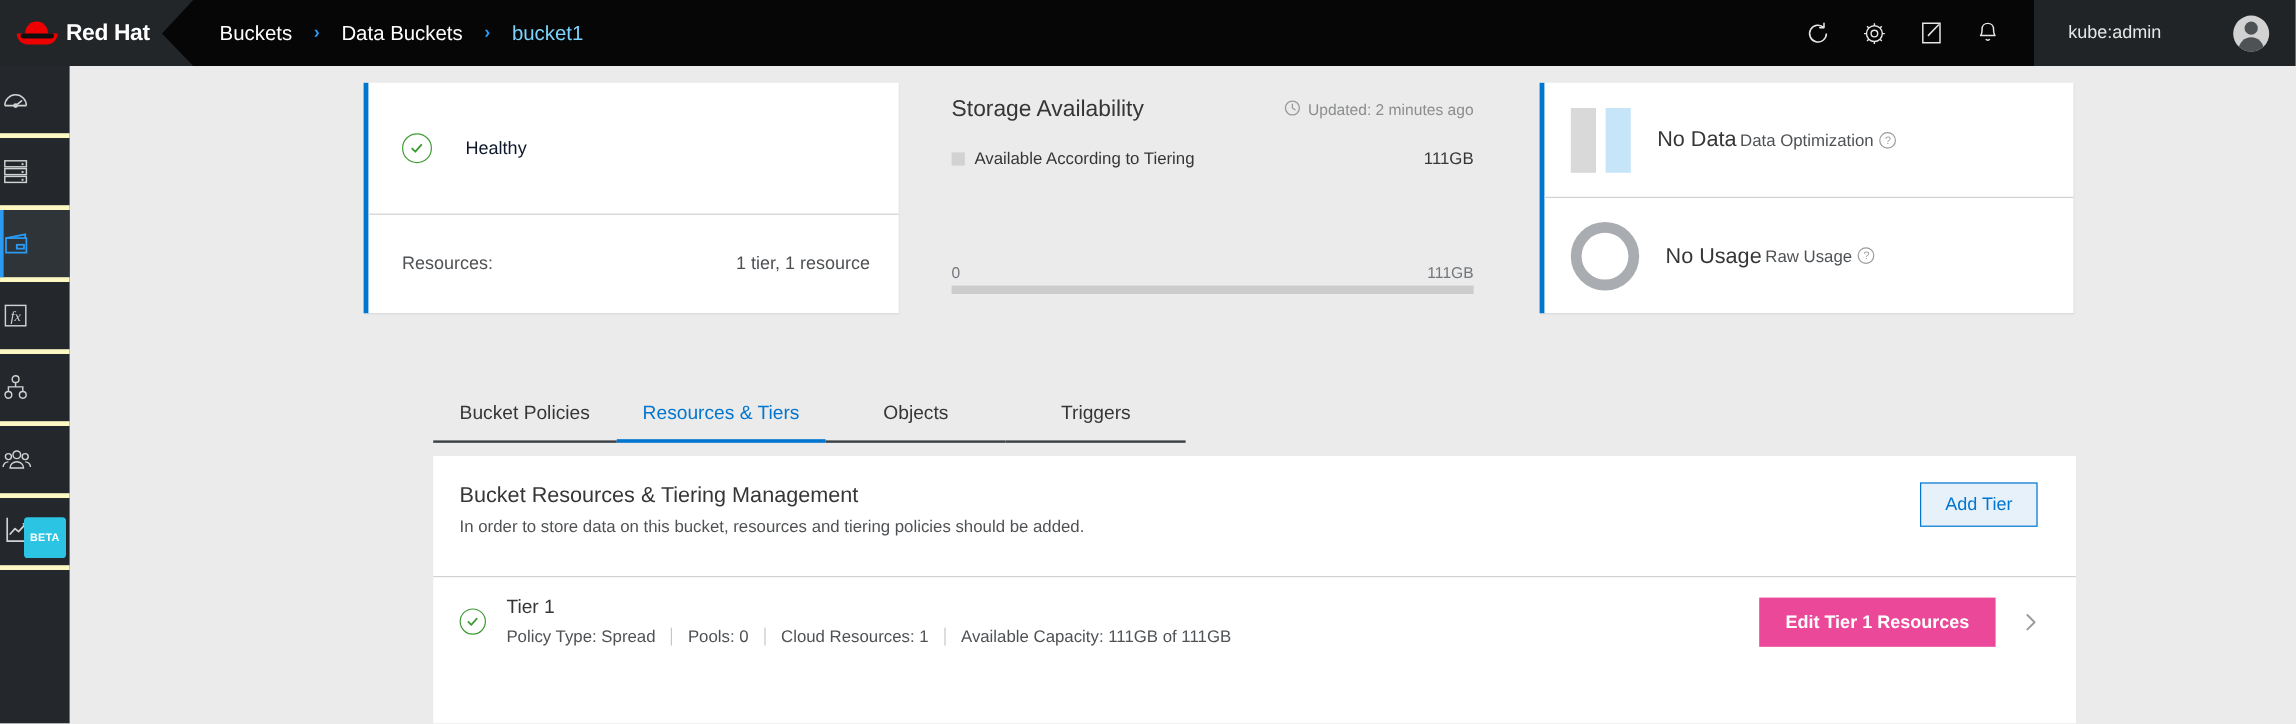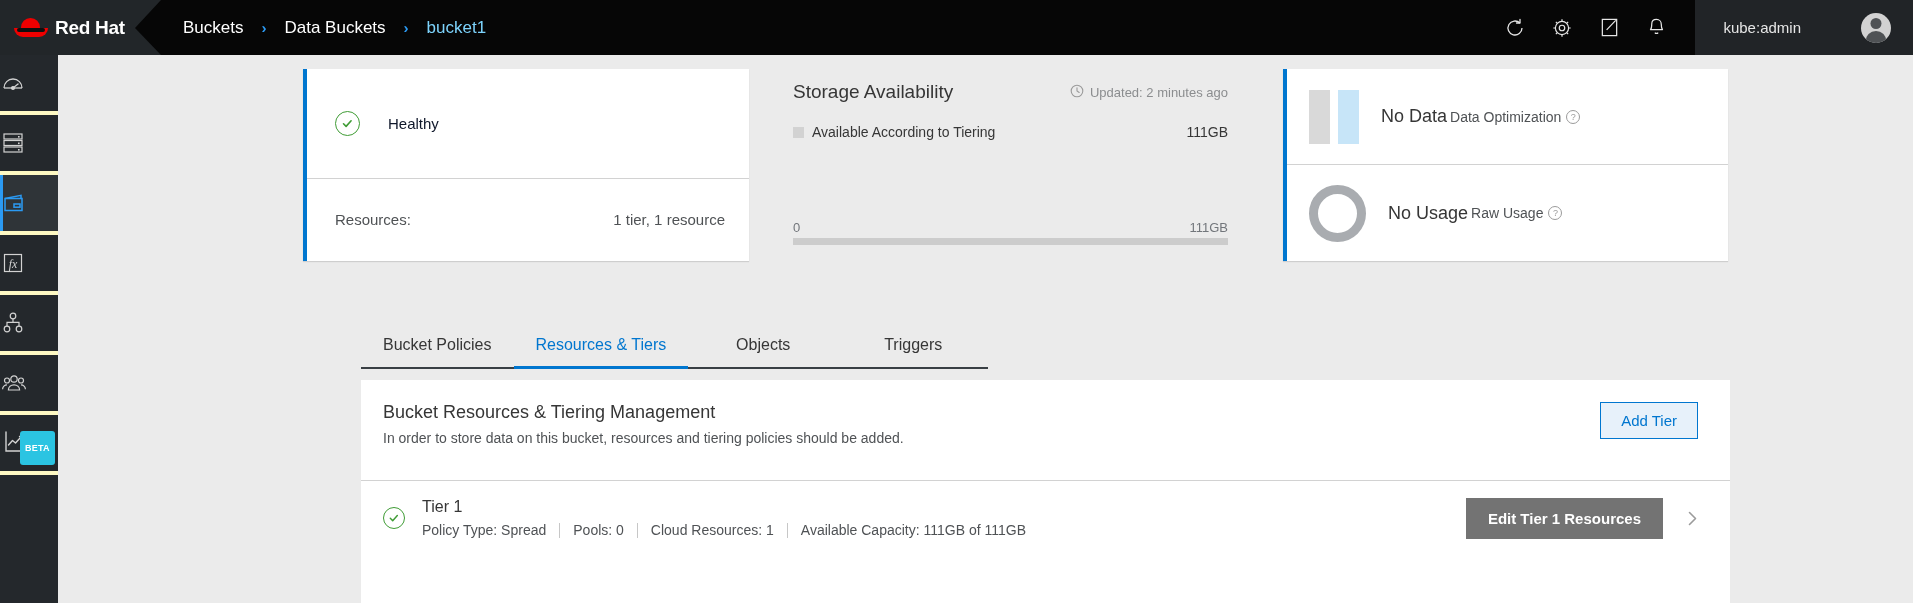--- a/index.html
+++ b/index.html
@@ -290,21 +290,21 @@
     flex: 0 0 auto; margin-right: 17px;
   }
   .tier-info { display: flex; flex-direction: column; gap: 6px; }
   .tier-name { font-size: 16px; color: #363636; }
   .tier-meta { display: flex; align-items: center; font-size: 14px; color: #4f5255; }
   .tier-meta span.mi { padding: 0 13px; }
   .tier-meta span.mi:first-child { padding-left: 0; }
   .tier-meta .pipe { width: 1px; height: 15px; background: #c7c7c7; }
   .tier-spacer { flex: 1 1 auto; }
   .edit-btn {
-    background: #737373; color: #fff; border: none;
+    background: #ec4899; color: #fff; border: none;
     font-size: 15px; font-weight: bold;
     padding: 12px 22px;
     font-family: "Liberation Sans", sans-serif;
     cursor: pointer;
   }
   .chevron-right { margin-left: 20px; color: #9b9b9b; display:flex; }
 </style>
 </head>
 <body>
 

